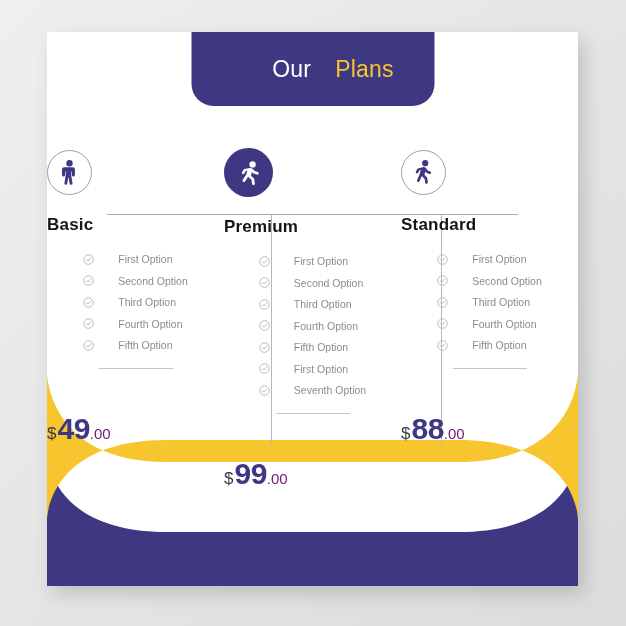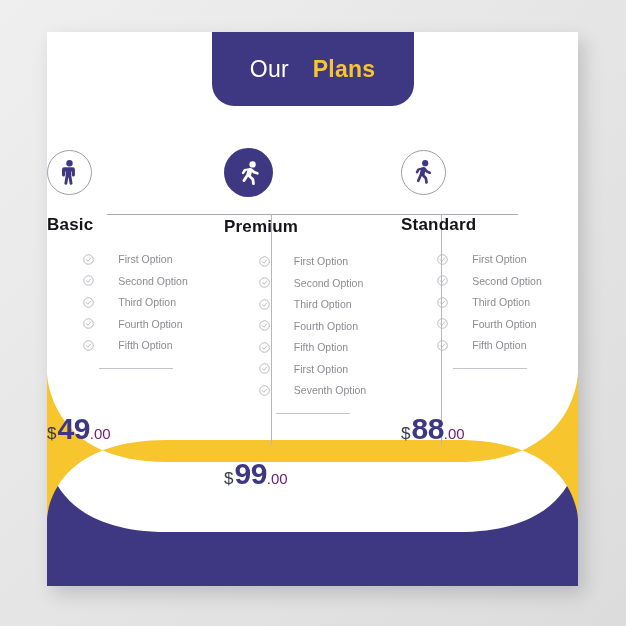--- a/index.html
+++ b/index.html
@@ -42,30 +42,31 @@
     transform: translateX(-50%);
     width: 202px;
     height: 74px;
     background: #3e3782;
     border-radius: 0 0 22px 22px;
     display: flex;
     align-items: center;
     justify-content: center;
     gap: 24px;
     z-index: 6;
+    padding-left: 41px;
   }
   .banner-our {
     color: #ffffff;
     font-size: 23px;
     letter-spacing: .2px;
   }
   .banner-plans {
     color: #f7c52d;
     font-size: 23px;
-    font-weight: bold;
+    font-weight: normal;
     letter-spacing: .2px;
   }
 
   
   .curves {
     position: absolute;
     left: 0;
     top: 0;
     width: 531px;
     height: 554px;

